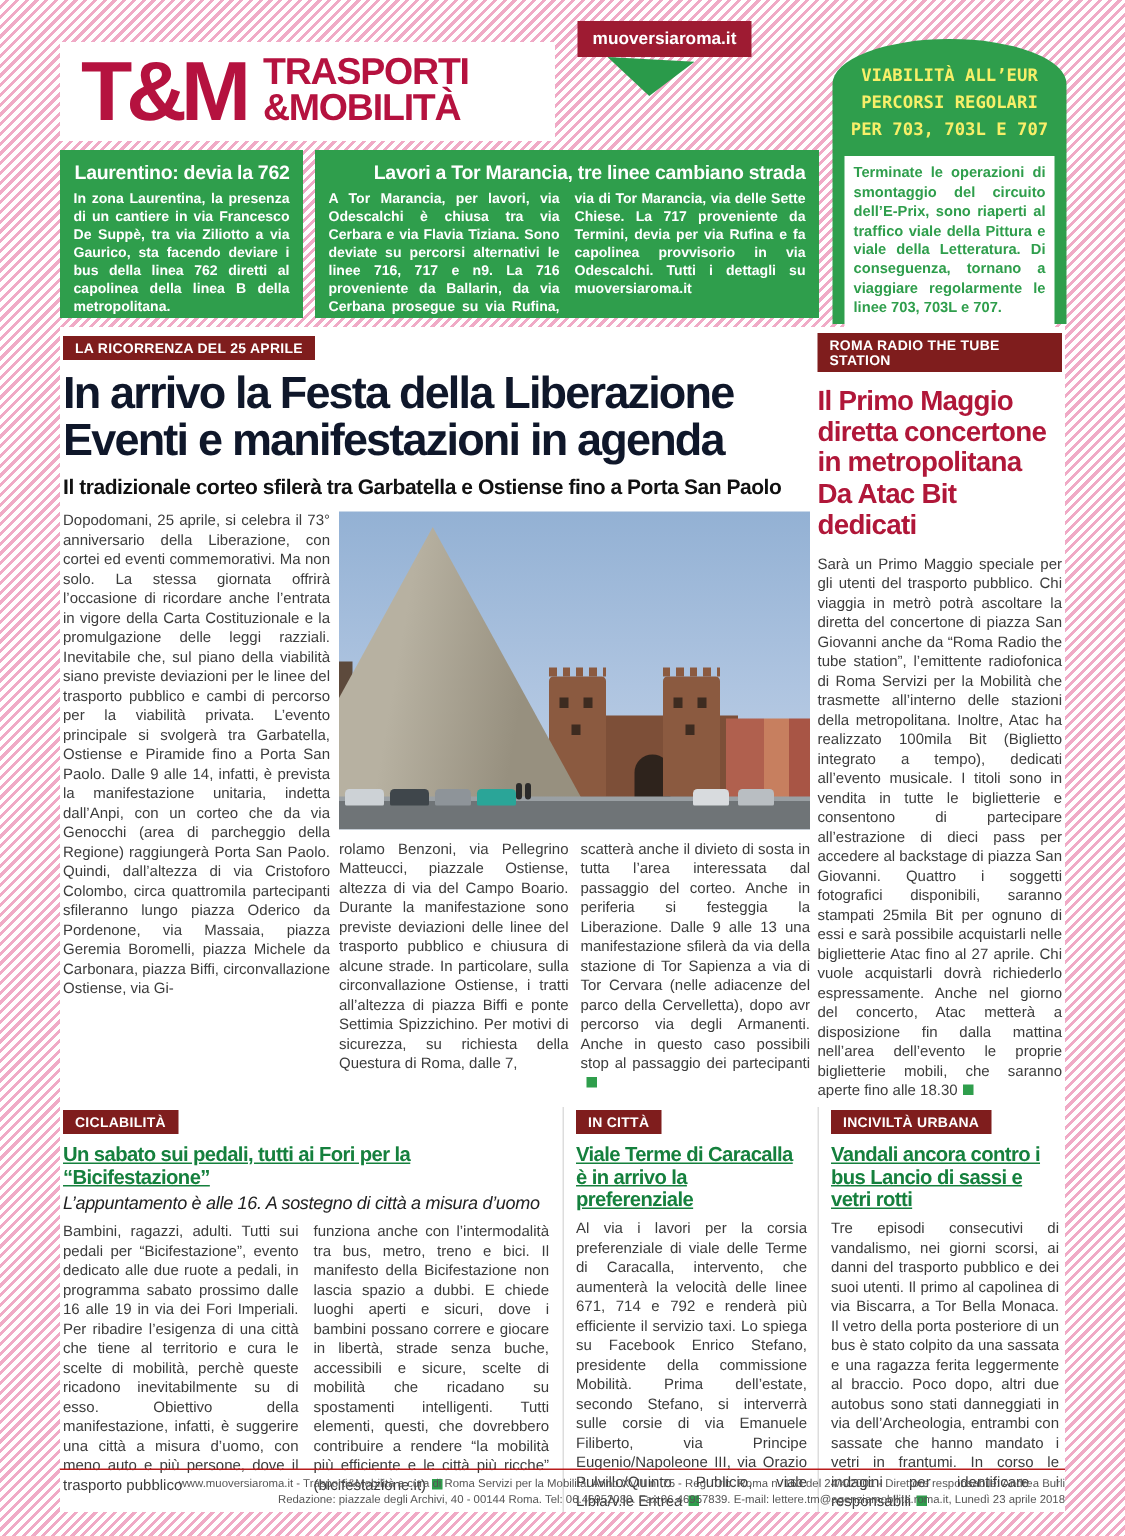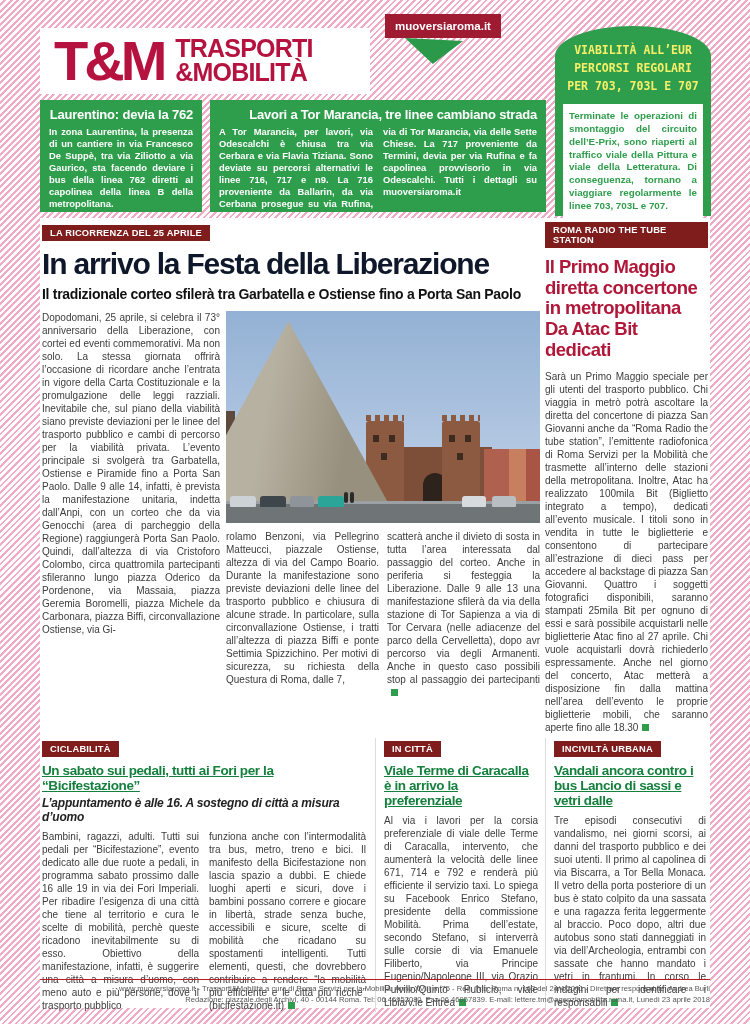--- a/index.html
+++ b/index.html
@@ -73,21 +73,21 @@
     letter-spacing:-0.5px; line-height:1.12; }
   .sb-body { margin-top:9px; }
   
   .bottom-row { position:absolute; left:2px; top:520px; width:666px; display:flex; }
   .sec { padding-top:0; }
   .sec1 { width:324px; }
   .sec2 { width:163px; margin-left:9px; padding-left:8px; border-left:1px solid #ddd; }
   .sec3 { width:161px; margin-left:7px; padding-left:8px; border-left:1px solid #ddd; }
   .sec-headline { margin-top:6px; font-size:13.5px; font-weight:bold; letter-spacing:-0.4px;
     line-height:1.12; color:#15803d;text-decoration:underline; }
-  .sec-sub { margin-top:3px; font-size:12px; font-style:italic; color:#222; letter-spacing:-0.2px;font-weight:bold; }
+  .sec-sub { margin-top:3px; font-size:12px; font-style:italic; color:#222; letter-spacing:-0.2px; }
   .sec1 .cols2 { margin-top:6px; column-count:2; column-gap:10px; }
   .sec-body { margin-top:6px; }
   
   .footer { position:absolute; left:0; bottom:3px; width:100%; text-align:right;
     font-size:7.6px; color:#555; line-height:1.45; border-top:1px solid #b91c1c; padding-top:3px; }
 </style>
 </head>
 <body>
 
 <div class="page">
@@ -117,20 +117,21 @@
     <div class="gbox-title">Lavori a Tor Marancia, tre linee cambiano strada</div>
     <div class="gbox-body">A Tor Marancia, per lavori, via Odescalchi è chiusa tra via Cerbara e via Flavia Tiziana. Sono deviate su percorsi alternativi le linee 716, 717 e n9. La 716 proveniente da Ballarin, da via Cerbana prosegue su via Rufina, via di Tor Marancia, via delle Sette Chiese. La 717 proveniente da Termini, devia per via Rufina e fa capolinea provvisorio in via Odescalchi. Tutti i dettagli su muoversiaroma.it</div>
   </div>
 
   <div class="main">
 
     <div class="article-zone">
       <span class="kicker">LA RICORRENZA DEL 25 APRILE</span>
       <div class="headline">
         <div>In arrivo la Festa della Liberazione</div>
+        <div>Eventi e manifestazioni in agenda</div>
       </div>
       <div class="subtitle">Il tradizionale corteo sfilerà tra Garbatella e Ostiense fino a Porta San Paolo</div>
 
       <div class="article-row">
         <div class="col1 body-text">Dopodomani, 25 aprile, si celebra il 73° anniversario della Liberazione, con cortei ed eventi commemorativi. Ma non solo. La stessa giornata offrirà l’occasione di ricordare anche l’entrata in vigore della Carta Costituzionale e la promulgazione delle leggi razziali. Inevitabile che, sul piano della viabilità siano previste deviazioni per le linee del trasporto pubblico e cambi di percorso per la viabilità privata. L’evento principale si svolgerà tra Garbatella, Ostiense e Piramide fino a Porta San Paolo. Dalle 9 alle 14, infatti, è prevista la manifestazione unitaria, indetta dall’Anpi, con un corteo che da via Genocchi (area di parcheggio della Regione) raggiungerà Porta San Paolo. Quindi, dall’altezza di via Cristoforo Colombo, circa quattromila partecipanti sfileranno lungo piazza Oderico da Pordenone, via Massaia, piazza Geremia Boromelli, piazza Michele da Carbonara, piazza Biffi, circonvallazione Ostiense, via Gi-</div>
         <div class="right-part">
           <div class="photo">
             <div class="ph-edge"></div>
             <div class="ph-wall">
               <div class="ph-arch"></div>
@@ -191,21 +192,21 @@
       </div>
 
       <div class="sec sec2">
         <span class="kicker">IN CITTÀ</span>
         <div class="sec-headline">Viale Terme di Caracalla è in arrivo la preferenziale</div>
         <div class="sec-body body-text"><span>Al via i lavori per la corsia preferenziale di viale delle Terme di Caracalla, intervento, che aumenterà la velocità delle linee 671, 714 e 792 e renderà più efficiente il servizio taxi. Lo spiega su Facebook Enrico Stefano, presidente della commissione Mobilità. Prima dell’estate, secondo Stefano, si interverrà sulle corsie di via Emanuele Filiberto, via Principe Eugenio/Napoleone III, via Orazio Pulvillo/Quinto Publicio, viale Libia/v.le Eritrea</span><span class="endmark"></span></div>
       </div>
 
       <div class="sec sec3">
         <span class="kicker">INCIVILTÀ URBANA</span>
-        <div class="sec-headline">Vandali ancora contro i bus Lancio di sassi e vetri dalle</div>
+        <div class="sec-headline">Vandali ancora contro i bus Lancio di sassi e vetri rotti</div>
         <div class="sec-body body-text"><span>Tre episodi consecutivi di vandalismo, nei giorni scorsi, ai danni del trasporto pubblico e dei suoi utenti. Il primo al capolinea di via Biscarra, a Tor Bella Monaca. Il vetro della porta posteriore di un bus è stato colpito da una sassata e una ragazza ferita leggermente al braccio. Poco dopo, altri due autobus sono stati danneggiati in via dell’Archeologia, entrambi con sassate che hanno mandato i vetri in frantumi. In corso le indagini per identificare i responsabili</span><span class="endmark"></span></div>
       </div>
 
     </div>
 
     <div class="footer">
       <div>www.muoversiaroma.it - Trasporti&amp;Mobilità a cura di Roma Servizi per la Mobilità. Anno XVIII n. 75 - Reg. Trib. Roma n. 163 del 24/4/2001 - Direttore responsabile: Andrea Burli</div>
       <div>Redazione: piazzale degli Archivi, 40 - 00144 Roma. Tel: 06.46952080. Fax 06.46957839. E-mail: lettere.tm@agenziamobilita.roma.it, Lunedì 23 aprile 2018</div>
     </div>
 

